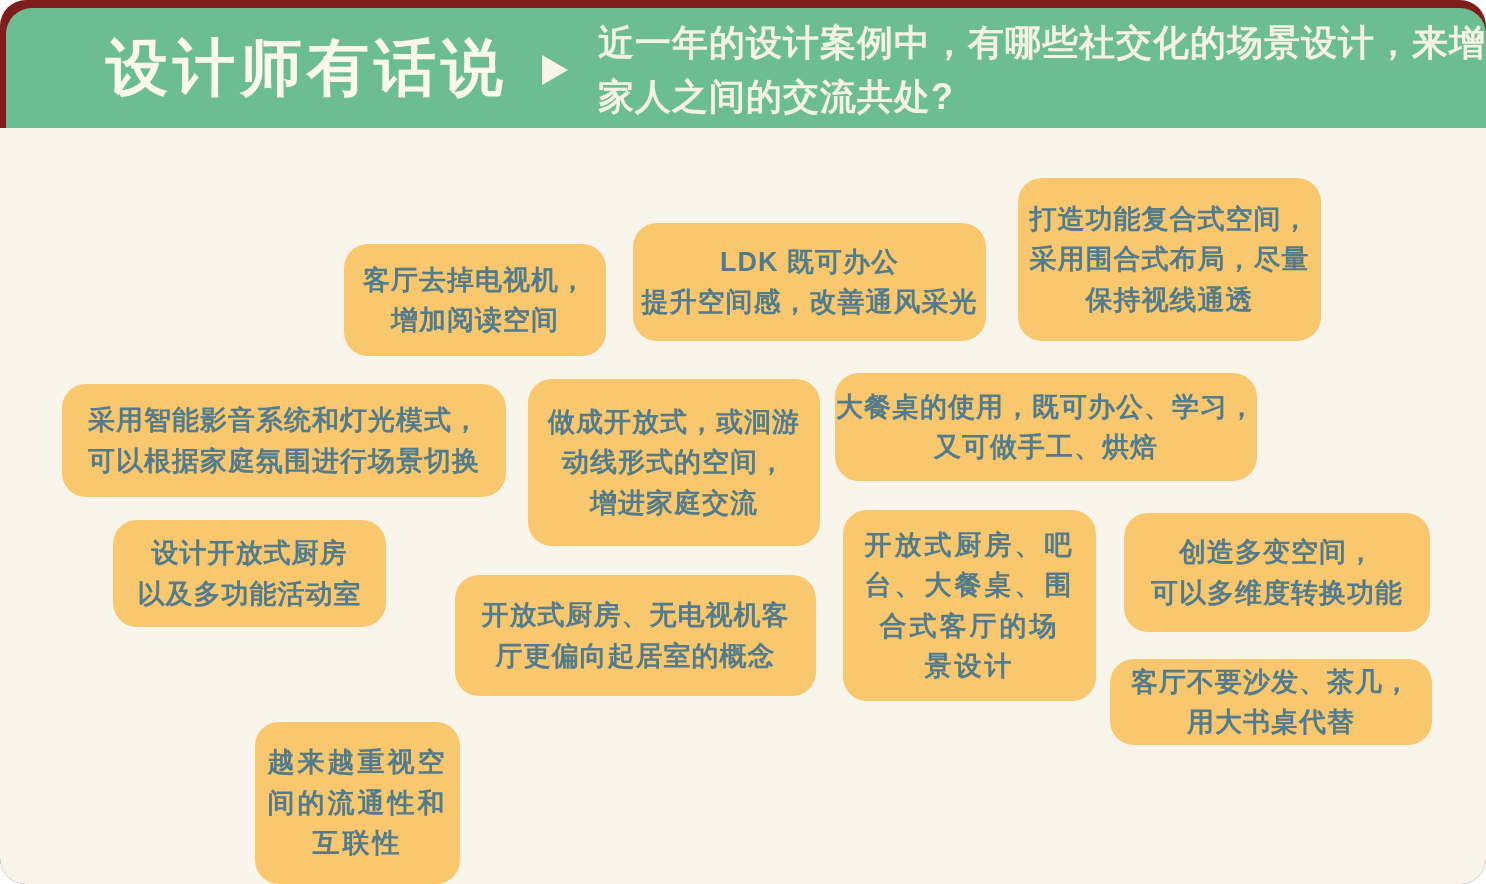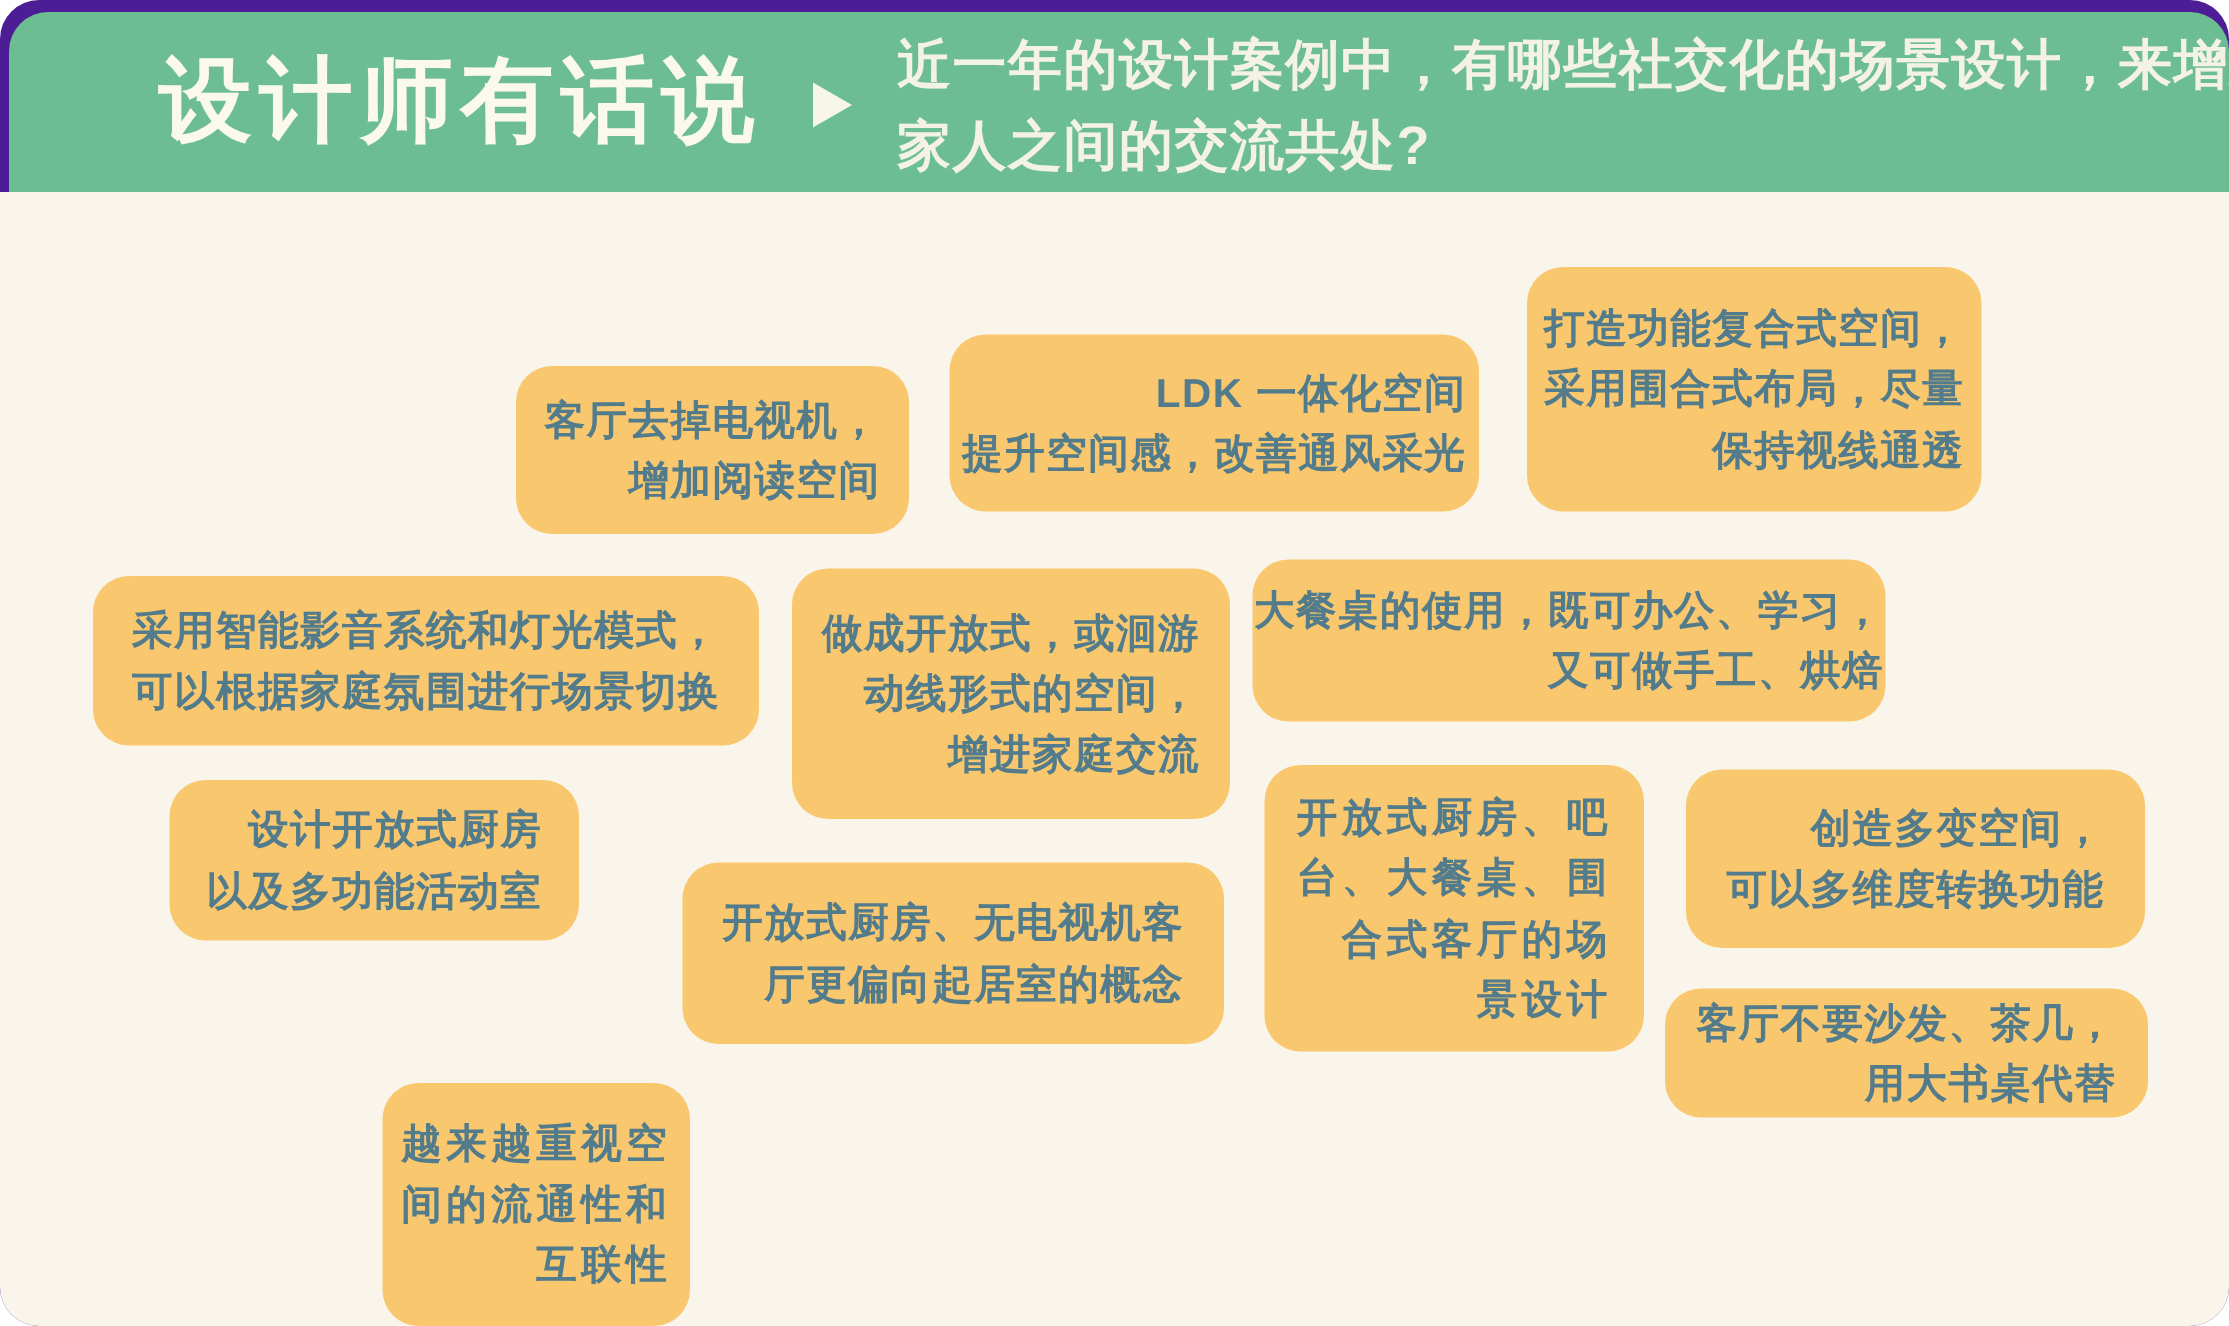--- a/index.html
+++ b/index.html
@@ -1,36 +1,36 @@
 <!DOCTYPE html>
 <html lang="zh"><head>
 <meta charset="utf-8">
 <style>
   html,body{margin:0;padding:0;background:#ffffff;}
   body{width:1486px;height:884px;font-family:"Liberation Sans",sans-serif;}
-  .page{position:relative;width:1486px;height:884px;background:#4c1d95;border-radius:26px;overflow:hidden;}
+  .page{position:relative;width:1486px;height:884px;background:#7f1d1d;border-radius:26px;overflow:hidden;}
 
   
   .header-bg{position:absolute;top:8px;left:6px;right:0;height:120px;background:#6CBD92;
     border-radius:26px 26px 0 0;display:flex;align-items:center;}
   .page-title{margin:0 0 0 100px;font-size:62px;font-weight:900;letter-spacing:5px;
     color:#FBF8EC;line-height:1;white-space:pre;}
   .play{width:0;height:0;margin-left:34px;margin-top:4px;
     border-top:15px solid transparent;border-bottom:15px solid transparent;
     border-left:26px solid #F8F6E9;}
   .question{margin-left:30px;margin-top:4px;color:#F4F2E2;font-size:36px;font-weight:600;
     line-height:1.5;white-space:pre;letter-spacing:1px;}
 
   
   .body-bg{position:absolute;top:128px;left:0;right:0;bottom:0;background:#F9F5EB;}
 
   
   .card{position:absolute;background:#F9C76E;border-radius:24px;color:#527B8C;
     font-size:27px;font-weight:600;line-height:1.5;letter-spacing:1px;
-    display:flex;align-items:center;justify-content:center;text-align:right;white-space:pre;}
+    display:flex;align-items:center;justify-content:center;text-align:center;white-space:pre;}
   .c0{left:344px;top:244px;width:262px;height:112px;}
   .c1{left:633px;top:223px;width:353px;height:118px;}
   .c2{left:1018px;top:178px;width:303px;height:163px;}
   .c3{left:62px;top:384px;width:444px;height:113px;}
   .c4{left:528px;top:379px;width:292px;height:167px;}
   .c5{left:835px;top:373px;width:422px;height:108px;}
   .c6{left:113px;top:520px;width:273px;height:107px;}
   .c7{left:843px;top:510px;width:253px;height:191px;letter-spacing:3px;}
   .c8{left:1124px;top:513px;width:306px;height:119px;}
   .c9{left:455px;top:575px;width:361px;height:121px;}
@@ -46,21 +46,21 @@
 
   <div class="header-bg">
     <h1 class="page-title">设计师有话说</h1>
     <span class="play"></span>
     <div class="question">近一年的设计案例中，有哪些社交化的场景设计，来增进
 家人之间的交流共处?</div>
   </div>
 
   <div class="card c0">客厅去掉电视机，
 增加阅读空间</div>
-  <div class="card c1">LDK 一体化空间
+  <div class="card c1">LDK 既可办公
 提升空间感，改善通风采光</div>
   <div class="card c2">打造功能复合式空间，
 采用围合式布局，尽量
 保持视线通透</div>
   <div class="card c3">采用智能影音系统和灯光模式，
 可以根据家庭氛围进行场景切换</div>
   <div class="card c4">做成开放式，或洄游
 动线形式的空间，
 增进家庭交流</div>
   <div class="card c6">设计开放式厨房

